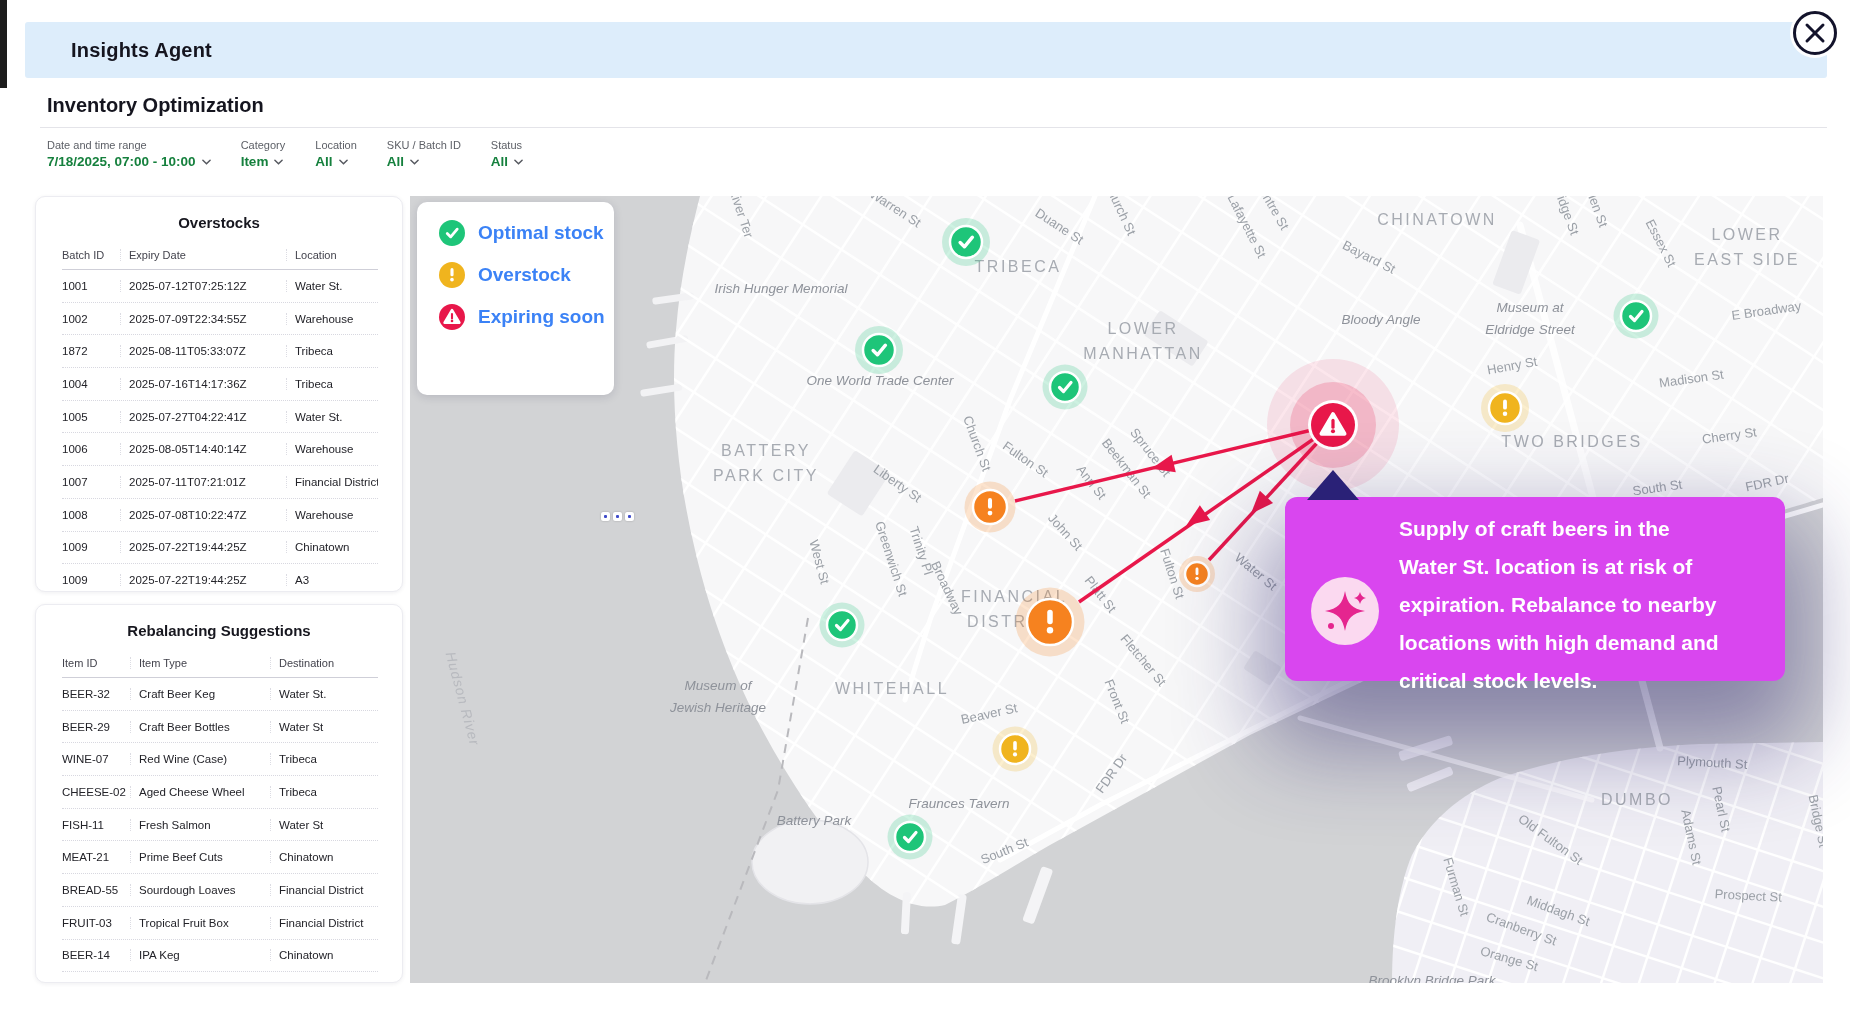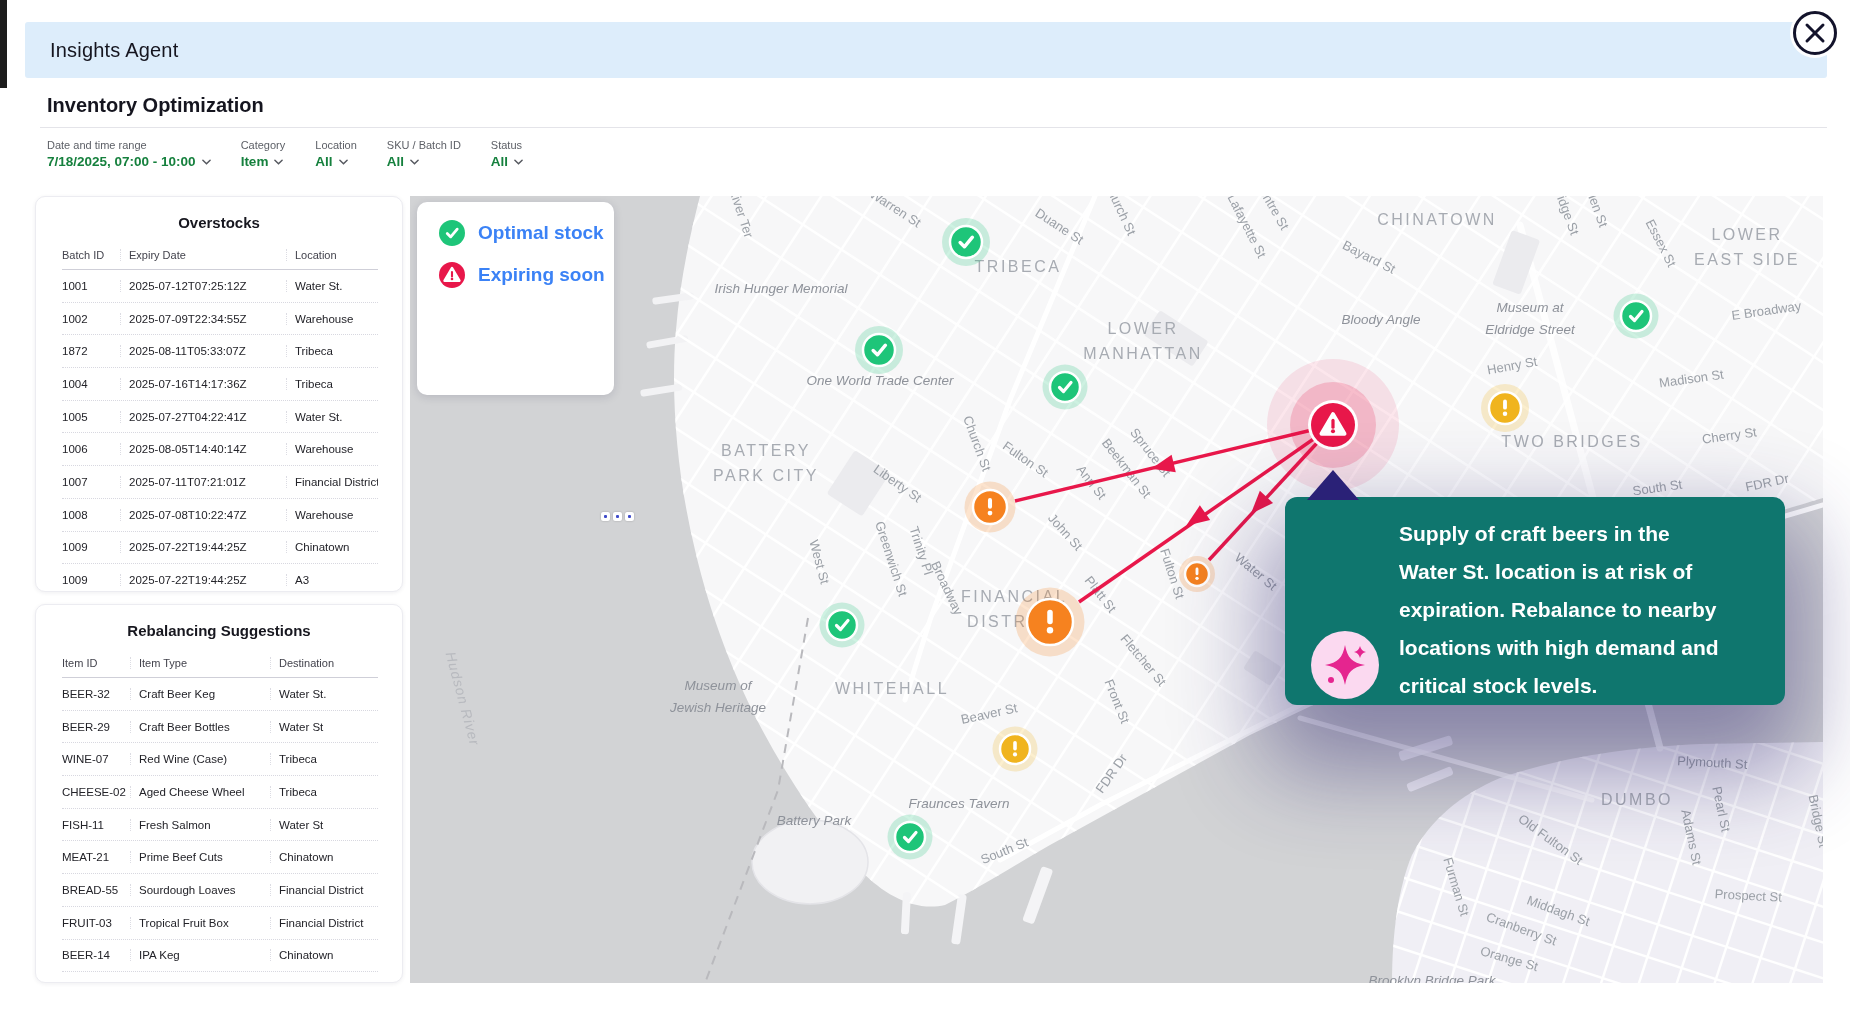--- a/index.html
+++ b/index.html
@@ -2,21 +2,21 @@
 <html><head>
 <meta charset="utf-8">
 <style>
   html,body{margin:0;padding:0;background:#fff;width:1850px;height:1014px;overflow:hidden;
             font-family:"Liberation Sans",sans-serif;-webkit-font-smoothing:antialiased;}
   .abs{position:absolute;}
   #stage{position:relative;width:1850px;height:1014px;background:#fff;}
   #edge-sliver{left:0;top:0;width:7px;height:88px;background:#1c1c1c;}
   #header-bar{left:25px;top:22px;width:1802px;height:56px;background:#ddedfb;border-radius:3px;
               display:flex;align-items:center;padding-left:25px;box-sizing:border-box;}
-  #header-title{font-size:20px;font-weight:400;color:#15151f;letter-spacing:.2px;}
+  #header-title{font-size:20px;font-weight:700;color:#15151f;letter-spacing:.2px;margin-left:21px;}
   #close-btn{left:1793px;top:11px;width:44px;height:44px;border-radius:50%;background:#fff;
              border:3px solid #13132b;box-sizing:border-box;display:flex;align-items:center;justify-content:center;
              box-shadow:0 0 0 3px rgba(255,255,255,.95);cursor:pointer;z-index:40;}
   #page-title{left:47px;top:94px;font-size:20px;font-weight:bold;color:#15151f;}
   #divider{left:40px;top:127px;width:1787px;height:0;border-top:1px solid #e4e4e9;}
   #filters{left:47px;top:139px;display:flex;gap:30px;}
   .filter .flabel{font-size:11px;color:#5c5f66;margin-bottom:3px;}
   .filter .fvalue{font-size:13.5px;font-weight:bold;color:#15803d;display:flex;align-items:center;gap:6px;cursor:pointer;}
   .chev{width:9px;height:6px;display:inline-block;}
   .panel{background:#fff;border:1px solid #ececf1;border-radius:10px;box-shadow:0 1px 4px rgba(30,30,60,.07);
@@ -30,23 +30,23 @@
   .trow.hdr{height:28px;border-bottom:1px solid #cfcfd8;}
   .trow.body{height:31.7px;font-size:11.5px;color:#232329;}
   .trow.body + .trow.body{border-top:1px dotted #d8d8e0;}
   .cell{box-sizing:border-box;padding-right:4px;white-space:nowrap;overflow:hidden;}
   .cell.c2,.cell.c3{border-left:1px dotted #dcdce3;padding-left:8px;}
   #map-wrap{left:410px;top:196px;width:1413px;height:787px;overflow:hidden;background:#d2d3d5;}
   #legend{left:417px;top:202px;width:197px;height:193px;background:#fff;border-radius:10px;
           box-shadow:0 2px 10px rgba(20,20,60,.14);z-index:20;padding-top:10px;box-sizing:border-box;}
   .lg-item{display:flex;align-items:center;gap:12px;height:42px;padding-left:21px;}
   .lg-label{font-size:19px;font-weight:600;color:#3b82f6;}
-  #tooltip{left:1285px;top:497px;width:500px;height:208px;background:#0f766e;border-radius:12px;z-index:30;
+  #tooltip{left:1285px;top:497px;width:500px;height:184px;background:#d946ef;border-radius:12px;z-index:30;
            box-shadow:0 45px 90px 20px rgba(45,35,110,.45);box-sizing:border-box;
-           display:flex;align-items:flex-end;padding:26px 24px 0 24px;gap:18px;}
+           display:flex;align-items:center;padding:26px 24px 0 24px;gap:18px;}
   #tooltip .pointer{position:absolute;left:22px;top:-27px;width:0;height:0;
            border-left:26px solid transparent;border-right:26px solid transparent;border-bottom:30px solid #2a2177;}
   #tooltip-text{color:#fff;font-size:21px;font-weight:bold;line-height:38px;white-space:pre-line;padding-top:5px;}
   #sparkle-wrap{flex:0 0 auto;margin-top:22px;}
   #dots-ctl{left:601px;top:512px;display:flex;gap:3px;z-index:15;}
   .dot-sq{width:9px;height:9px;background:#fff;border-radius:2px;box-shadow:0 0 2px rgba(0,0,0,.25);
           display:flex;align-items:center;justify-content:center;}
   .dot-sq i{width:3.5px;height:3.5px;border-radius:1px;background:#3f4bc9;display:block;}
   svg text{user-select:none;}
 </style>
@@ -567,20 +567,30 @@
         <svg width="28" height="28" viewBox="-14 -14 28 28">
           <circle cx="0" cy="0" r="13" fill="#1ec579"></circle>
           <g>
             <path d="M-4.766666666666667,0.43333333333333335 L-1.3,3.9000000000000004 L5.2,-3.9000000000000004" fill="none" stroke="#fff" stroke-width="2.7733333333333334" stroke-linecap="round" stroke-linejoin="round"></path>
           </g>
         </svg>
         <span class="lg-label">Optimal stock</span>
       </div>
       <div class="lg-item">
         <svg width="28" height="28" viewBox="-14 -14 28 28">
+          <circle cx="0" cy="0" r="13" fill="#f0b41e"></circle>
+          <g>
+            <rect x="-1.56" y="-6.933333333333334" width="3.12" height="8.233333333333334" rx="1.56" fill="#fff"></rect>
+            <circle cx="0" cy="4.680000000000001" r="1.82" fill="#fff"></circle>
+          </g>
+        </svg>
+        <span class="lg-label">Overstock</span>
+      </div>
+      <div class="lg-item">
+        <svg width="28" height="28" viewBox="-14 -14 28 28">
           <circle cx="0" cy="0" r="13" fill="#e8174a"></circle>
           <g>
             <path d="M0,-6.933333333333334 L7.366666666666667,5.633333333333334 L-7.366666666666667,5.633333333333334 Z" fill="#fff" stroke="#fff" stroke-width="2.6" stroke-linejoin="round"></path>
             <line x1="0" y1="-2.9466666666666668" x2="0" y2="1.3866666666666667" stroke="#e8174a" stroke-width="2.08" stroke-linecap="round"></line>
             <circle cx="0" cy="3.9866666666666664" r="1.3" fill="#e8174a"></circle>
           </g>
         </svg>
         <span class="lg-label">Expiring soon</span>
       </div>
     </div>

